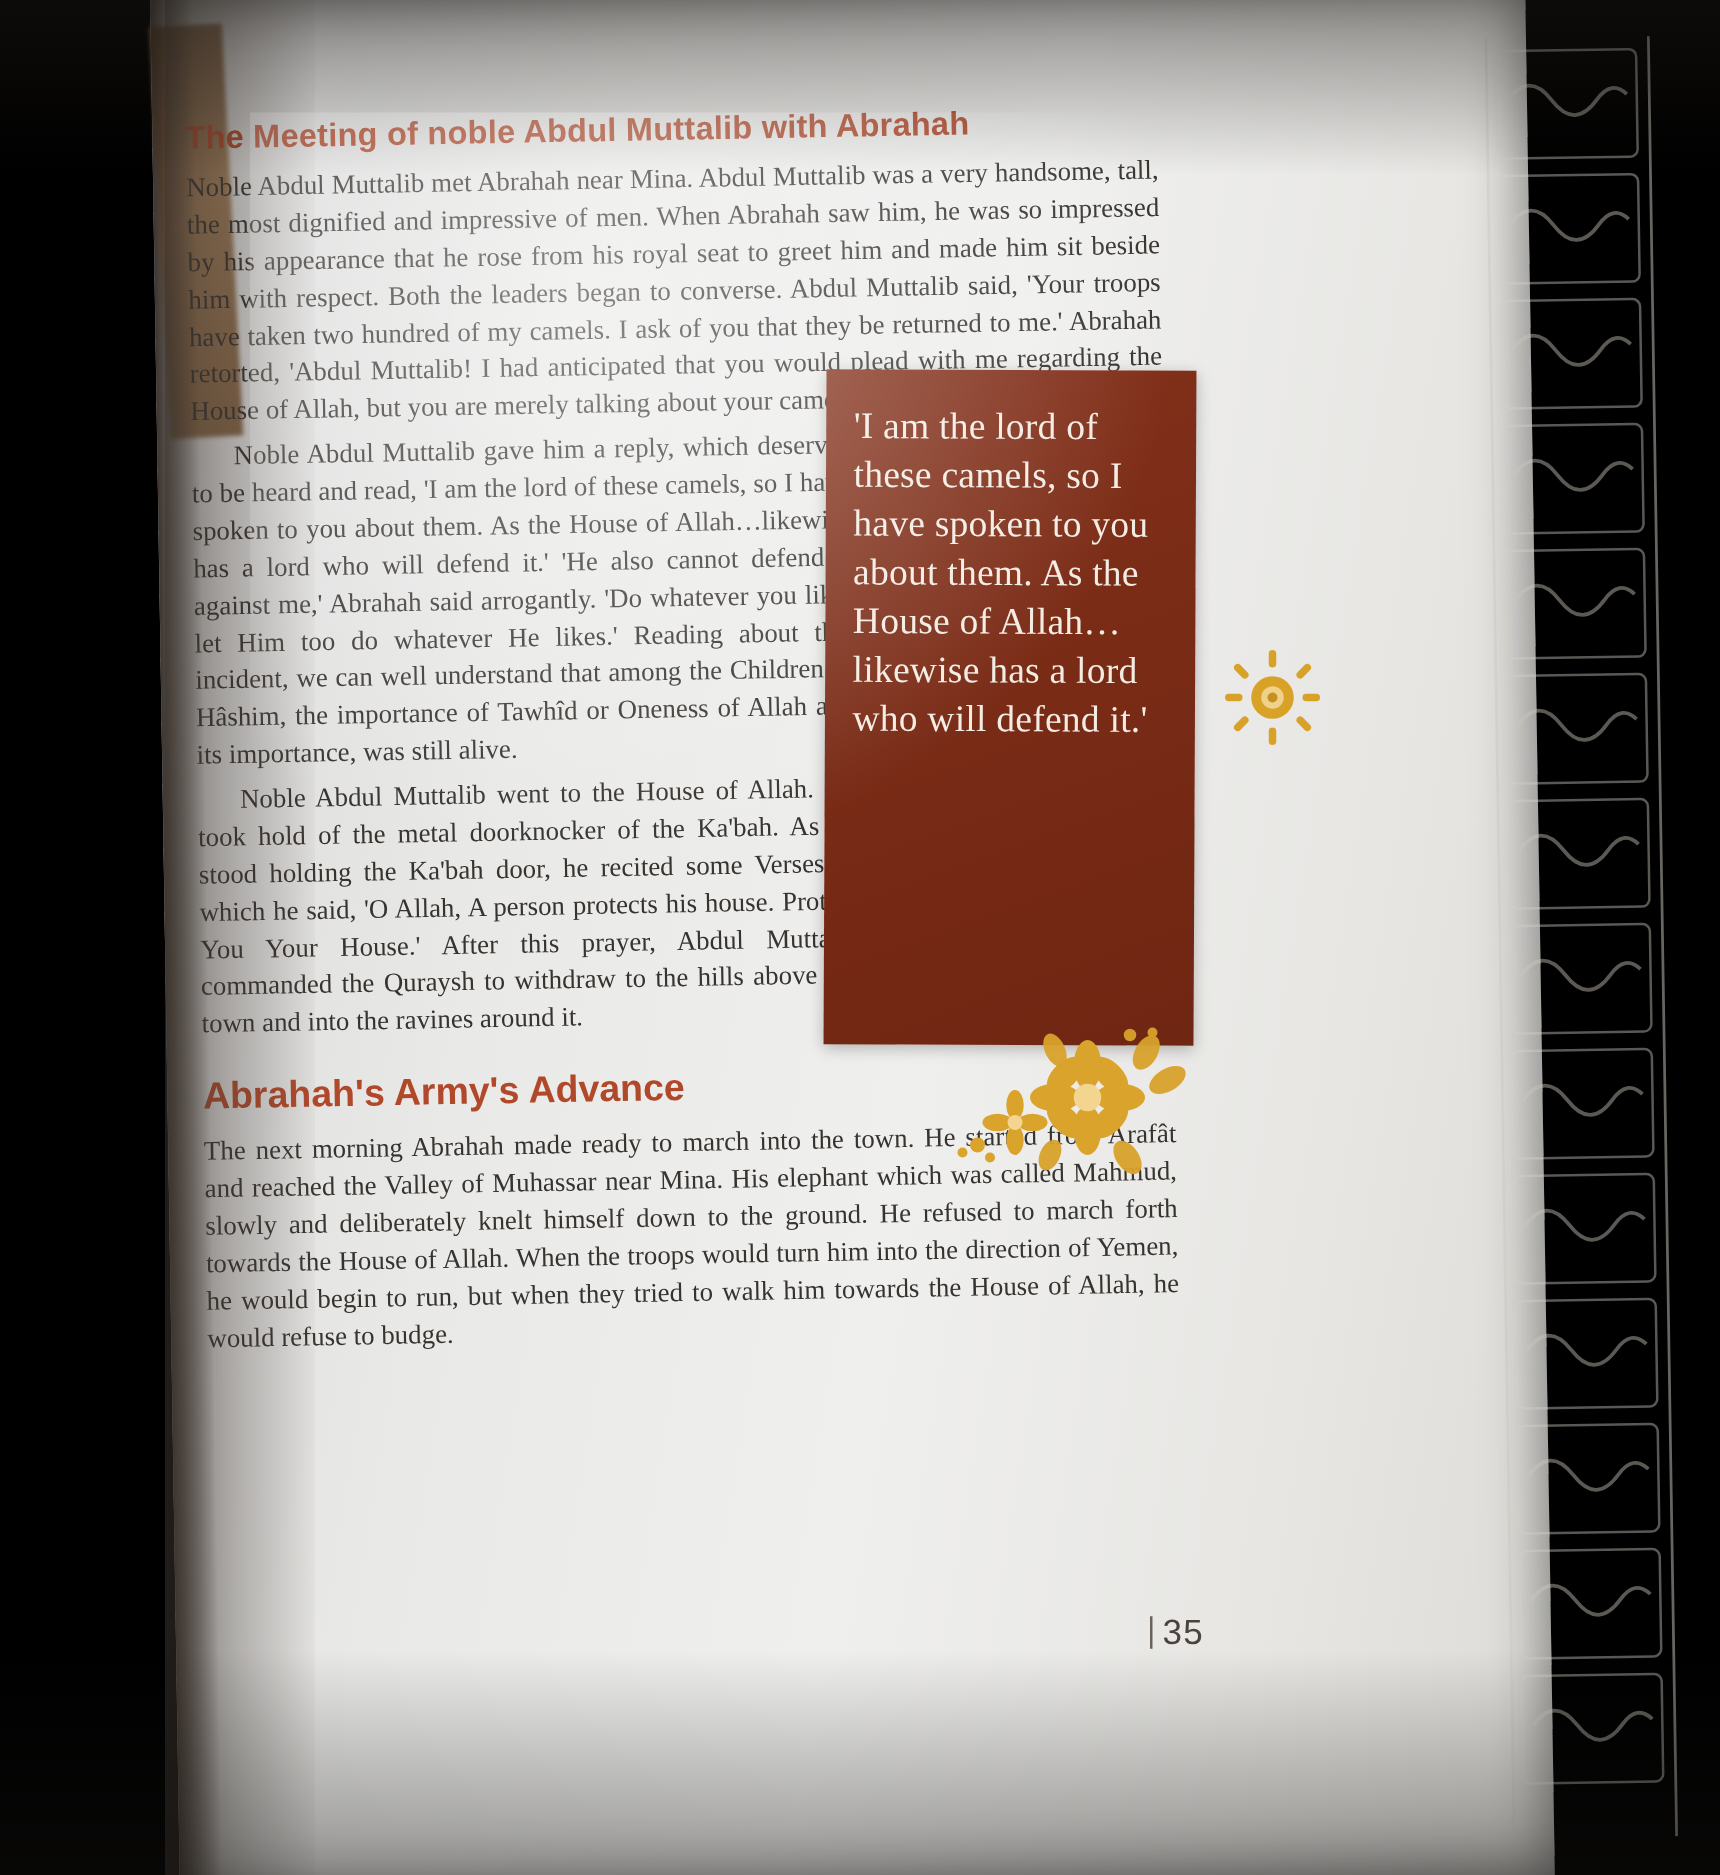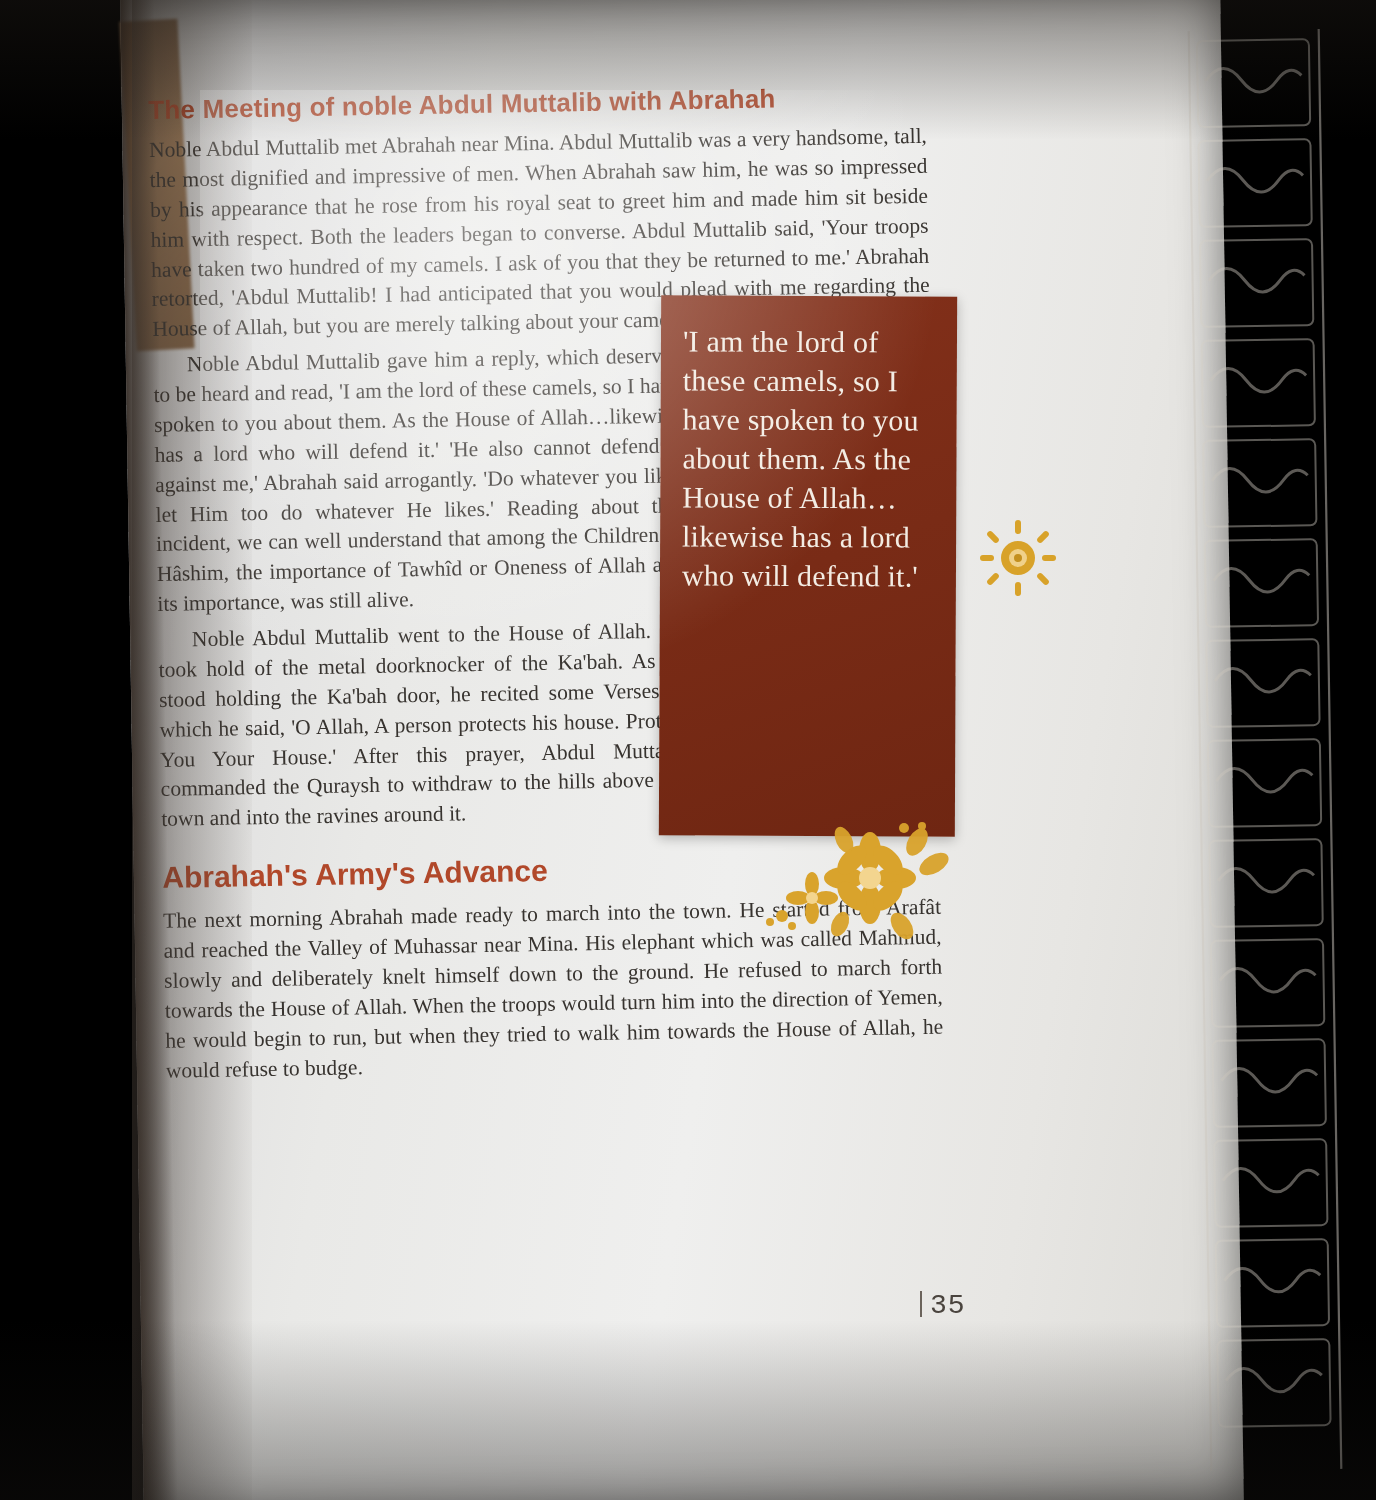--- a/index.html
+++ b/index.html
@@ -172,21 +172,21 @@
     top: 520px;
     width: 76px;
     height: 76px;
     pointer-events: none;
   }
 
   .pagenum {
     position: absolute;
     left: 920px;
     top: 1290px;
-    font-family: Liberation Mono, monospace;
+    font-family: Liberation Sans, sans-serif;
     font-size: 28px;
     color: #4a443e;
     letter-spacing: 1px;
   }
   .pagenum .bar {
     display: inline-block;
     width: 2px;
     height: 26px;
     background: #6b635b;
     vertical-align: -4px;

